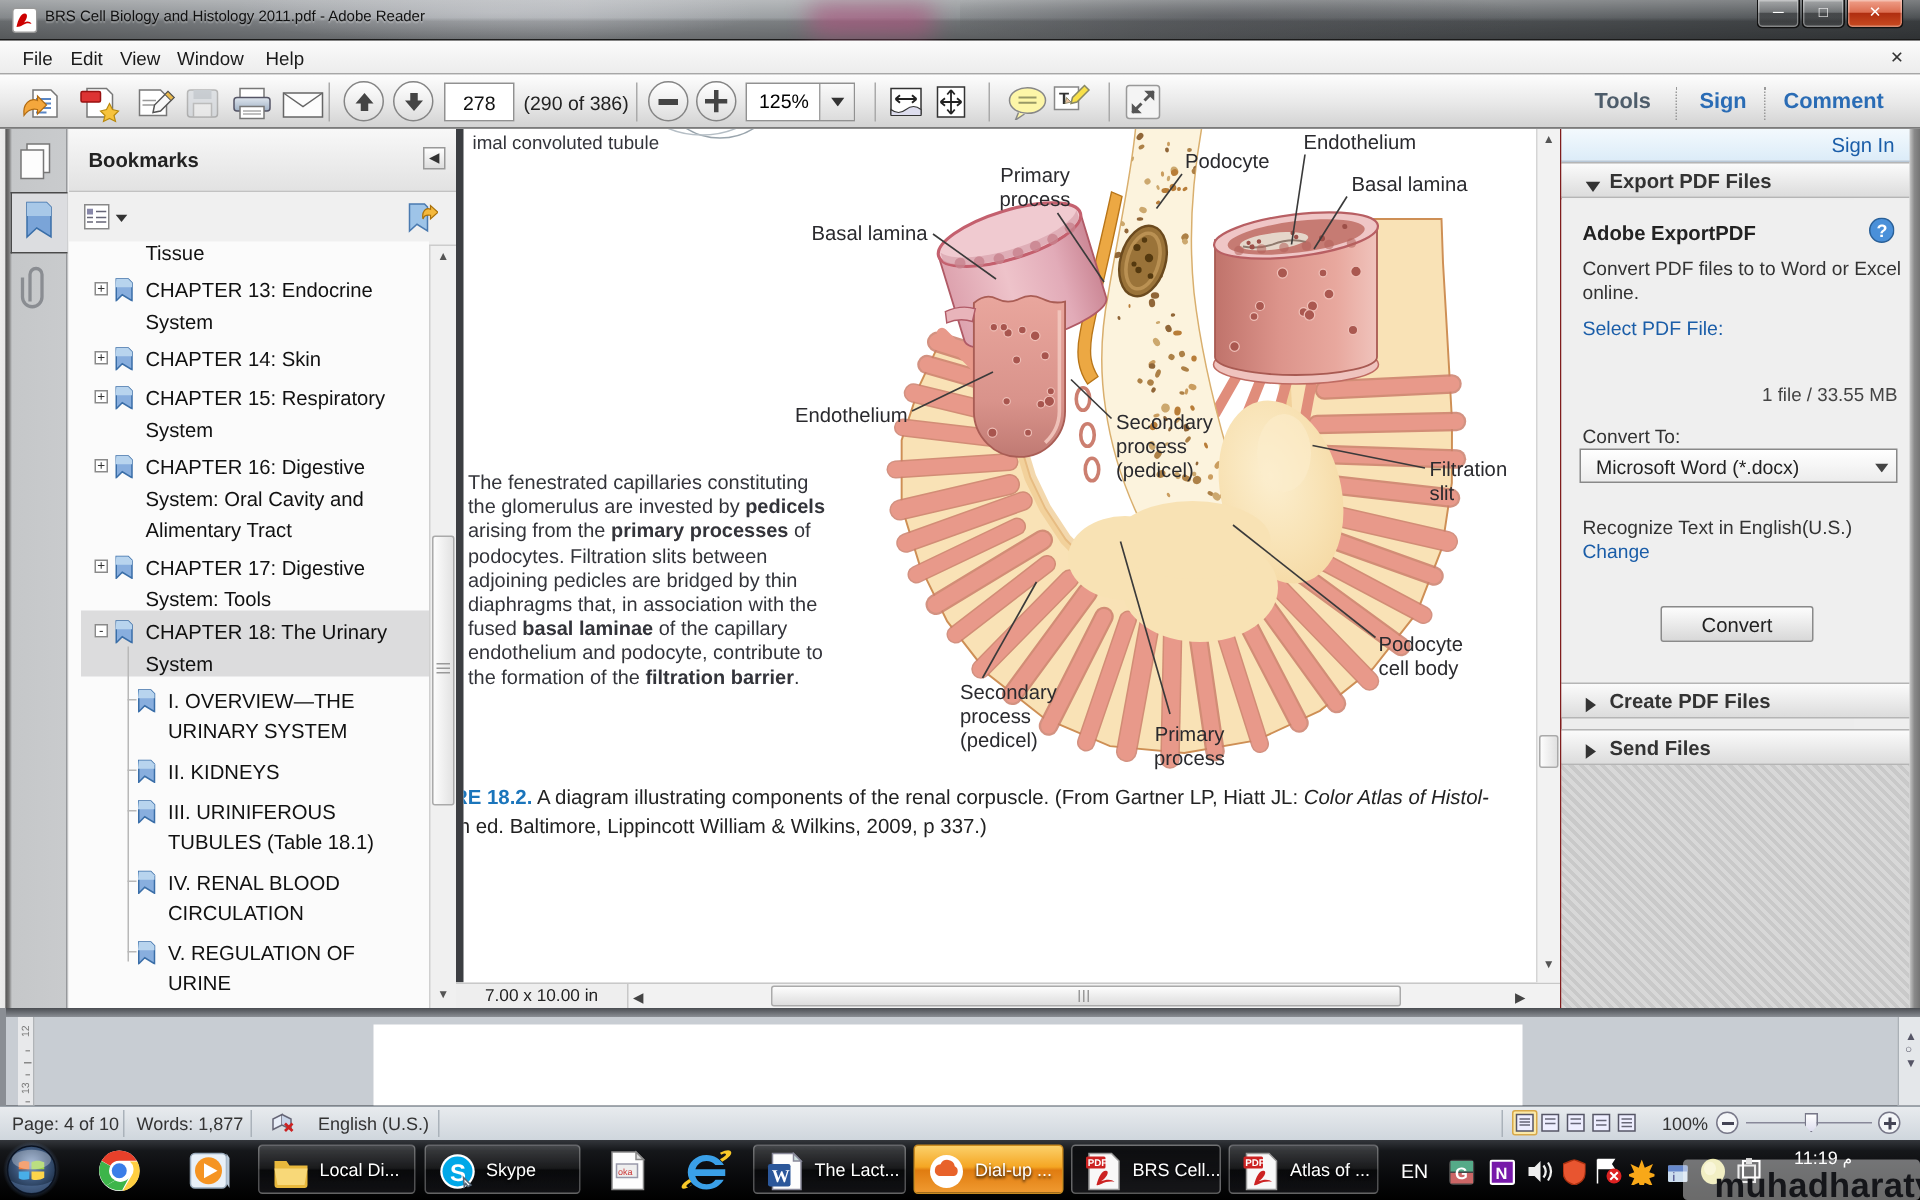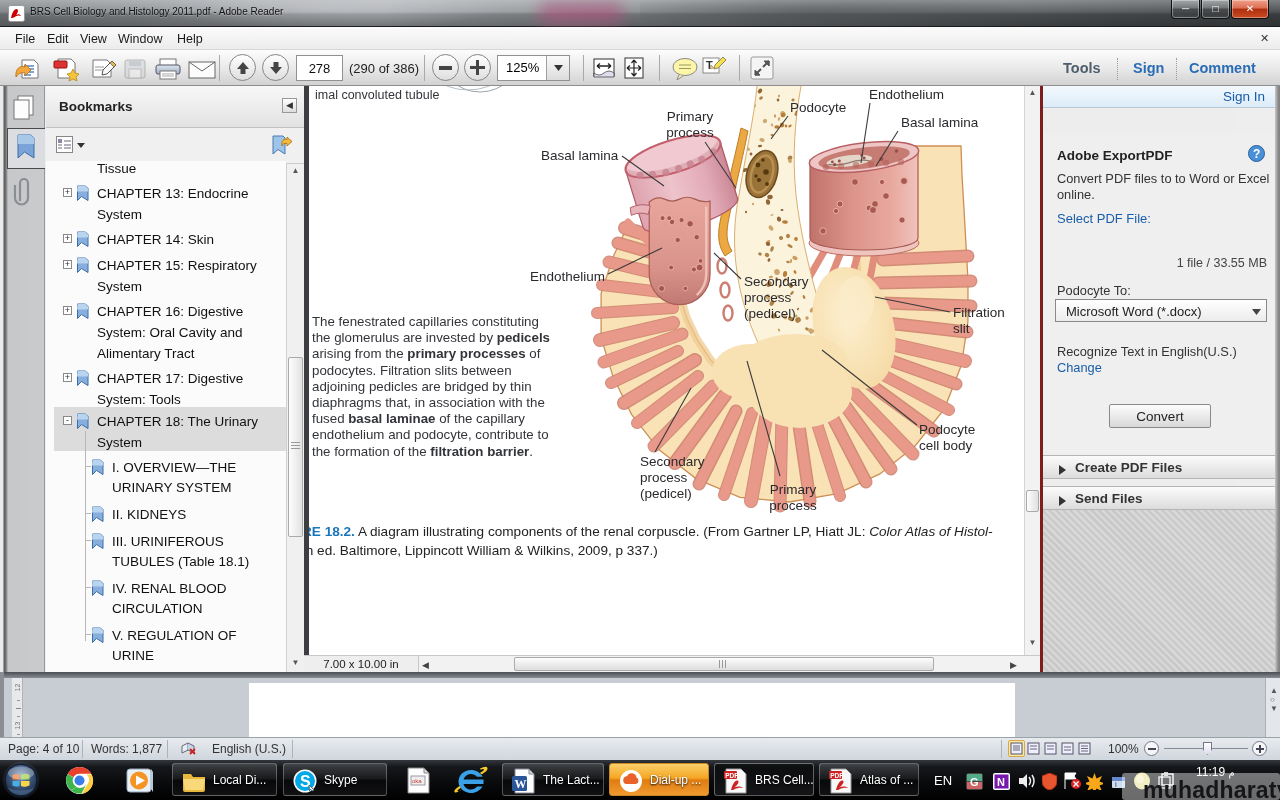--- a/index.html
+++ b/index.html
@@ -35,21 +35,21 @@
 #bmscroll{left:240px;top:78px;width:18px;height:508px;background:#f0f0f0;border-left:1px solid #d0d0d0}
 .bmtext{position:absolute;font-size:13.5px;color:#111;white-space:nowrap}
 .expander{position:absolute;width:9px;height:9px;border:1px solid #8a8a8a;background:#fff;font-size:9px;line-height:7px;text-align:center;color:#333}
 .bmflag{position:absolute;width:13px;height:16px}
 
 #docarea{left:304px;top:0;width:736px;height:586px;background:#fff}
 #docedge{left:0;top:0;width:5px;height:569px;background:#3c3e42}
 #dochscroll{left:0;top:569px;width:736px;height:17px;background:#f2f2f2;border-top:1px solid #c8c8c8}
 #docvscroll{left:720px;top:0;width:16px;height:569px;background:#f2f2f2;border-left:1px solid #d5d5d5}
 
-#rpanel{left:1040px;top:0;width:196px;height:586px;background:#ededed;border-left:3px solid #7f1d1d}
+#rpanel{left:1040px;top:0;width:196px;height:586px;background:#ededed;border-left:1px solid #7f1d1d}
 #signinbar{left:0;top:0;width:240px;height:22px;background:linear-gradient(#f3f9fd,#dcecf8);border-bottom:1px solid #b8c8d8}
 .phead{position:absolute;left:0;width:232px;height:24px;background:linear-gradient(#fbfbfb,#dcdcdc);border-top:1px solid #b5b5b5;border-bottom:1px solid #b5b5b5;font-weight:bold;font-size:13.5px;color:#333}
 .phead .tri{position:absolute;left:16px;top:7px}
 .phead .ptxt{position:absolute;left:32px;top:4px}
 #rpanel .body{position:absolute;left:0;top:47px;width:232px;height:322px;background:#efefef}
 #hatch{left:0;top:424px;width:232px;height:162px;background:repeating-linear-gradient(45deg,#d8d8d8 0 2.5px,#c9c9c9 2.5px 5px)}
 #rframe{left:232px;top:0;width:8px;height:586px;background:linear-gradient(90deg,#c8c8c8,#8a8a8a 40%,#6f6f6f)}
 .blue{color:#1a5da8}
 
 #wordarea{left:0;top:672px;width:1280px;height:65px;background:#c8cdd3;border-left:4px solid #8a8e94}
@@ -646,31 +646,37 @@
     <div class="abs" id="docvscroll">
       <div class="abs" style="left:1px;top:2px;width:13px;height:11px;text-align:center;font-size:8px;color:#555">▲</div>
       <div class="abs" style="left:1px;top:404px;width:13px;height:22px;background:linear-gradient(90deg,#fdfdfd,#e0e0e0);border:1px solid #aaa;border-radius:2px"></div>
       <div class="abs" style="left:1px;top:552px;width:13px;height:11px;text-align:center;font-size:8px;color:#555">▼</div>
     </div>
   </div>
   <div class="abs" id="rpanel">
     <div class="abs" id="signinbar">
         <span class="blue" style="position:absolute;right:18px;top:3px;font-size:13.5px">Sign In</span>
       </div>
+    <div class="phead" style="top:22px">
+        <span class="tri"><svg width="10" height="7" viewBox="0 0 10 7">
+            <path d="M0 0h10l-5 7z" fill="#333"></path>
+          </svg></span>
+        <span class="ptxt">Export PDF Files</span>
+      </div>
     <div class="body">
       <span class="abs" style="left:14px;top:15px;font-weight:bold;font-size:13.5px;color:#222">Adobe ExportPDF</span>
       <svg class="abs" style="left:205px;top:12px" width="17" height="17" viewBox="0 0 17 17">
           <circle cx="8.5" cy="8.5" r="8" fill="#4a90d9" stroke="#2a6098"></circle>
           <text x="5" y="13" font-size="12" font-weight="bold" fill="#fff" font-family="Liberation Sans">?</text>
         </svg>
       <span class="abs" style="left:14px;top:38px;font-size:12.8px;color:#333">Convert PDF files to to Word or Excel</span>
       <span class="abs" style="left:14px;top:54px;font-size:12.8px;color:#333">online.</span>
       <span class="abs blue" style="left:14px;top:78px;font-size:13px">Select PDF File:</span>
       <span class="abs" style="right:8px;top:123px;font-size:12.5px;color:#444">1 file / 33.55 MB</span>
-      <span class="abs" style="left:14px;top:150px;font-size:12.8px;color:#333">Podocyte To:</span>
+      <span class="abs" style="left:14px;top:150px;font-size:12.8px;color:#333">Convert To:</span>
       <div class="abs" style="left:12px;top:166px;width:212px;height:23px;background:linear-gradient(#fff,#ececec);border:1px solid #898989">
         <span class="abs" style="left:10px;top:4px;font-size:13px;color:#222">Microsoft Word (*.docx)</span>
         <svg class="abs" style="left:196px;top:9px" width="9" height="6" viewBox="0 0 9 6">
             <path d="M0 0h9l-4.5 6z" fill="#444"></path>
           </svg>
       </div>
       <span class="abs" style="left:14px;top:211px;font-size:12.8px;color:#333">Recognize Text in English(U.S.)</span>
       <span class="abs blue" style="left:14px;top:227px;font-size:12.8px">Change</span>
       <div class="abs" style="left:66px;top:271px;width:102px;height:24px;background:linear-gradient(#fdfdfd,#d8d8d8);border:1px solid #8a8a8a;border-radius:2px;text-align:center;line-height:23px;font-size:13.5px;color:#222">Convert</div>
     </div>

